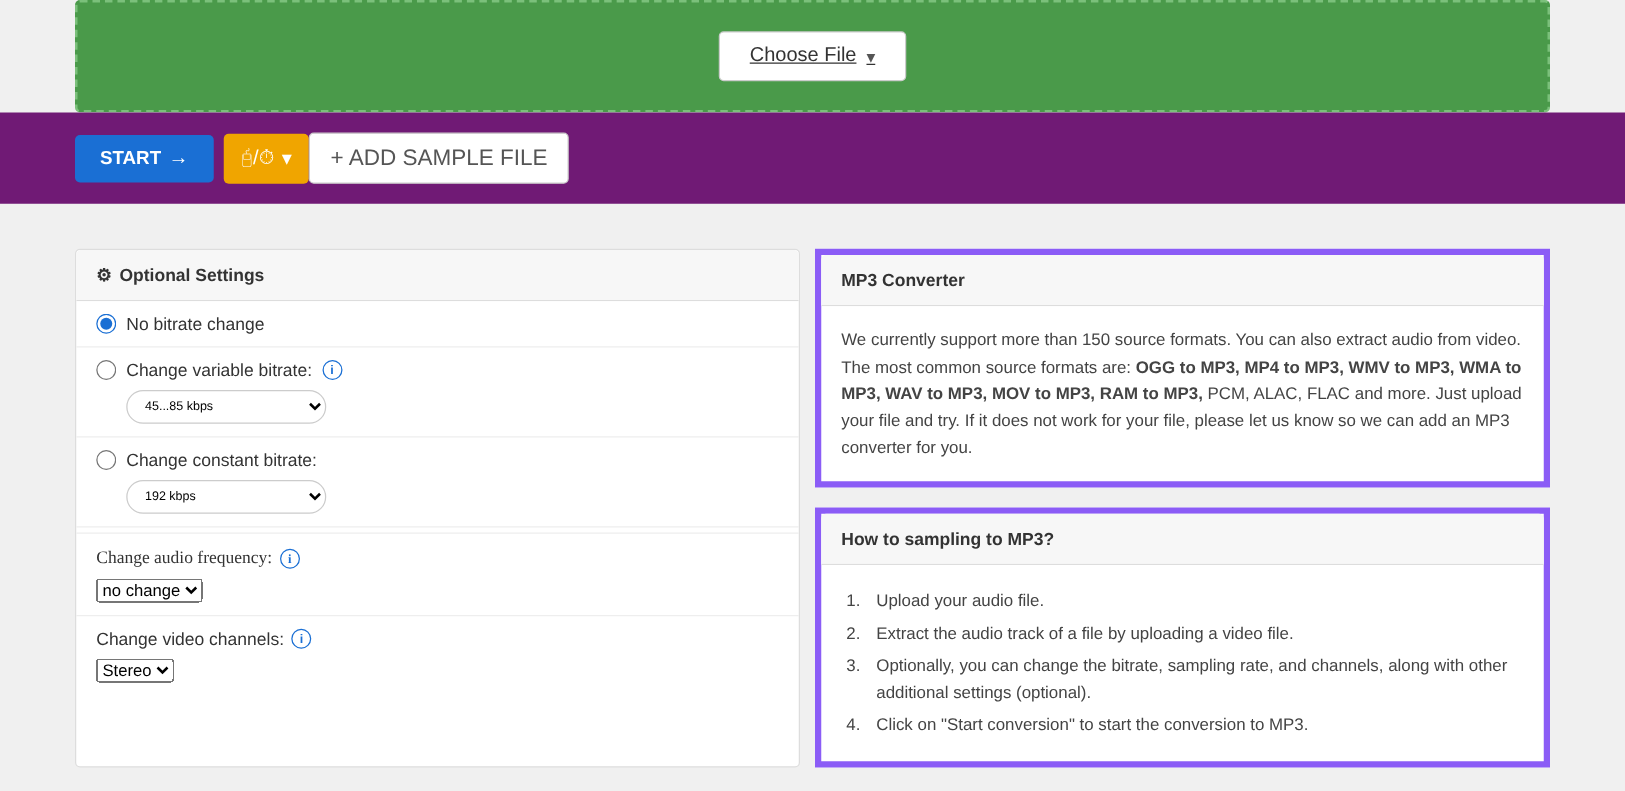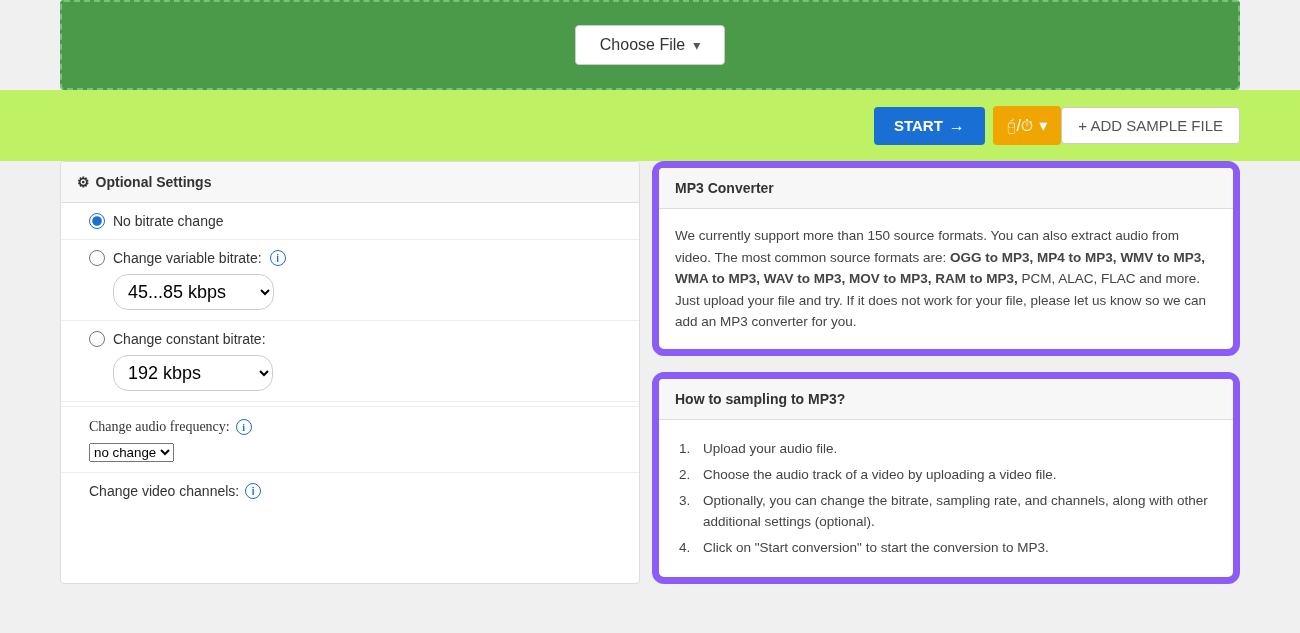--- a/index.html
+++ b/index.html
@@ -13,20 +13,21 @@
     .top-section {
       background: #4a9a4a;
       border: 2px dashed #7bc07b;
       margin: 0 60px;
       padding: 16px;
       display: flex;
       justify-content: center;
       align-items: center;
       min-height: 90px;
       border-radius: 4px;
+      text-decoration: underline;
     }
 
     .choose-file-btn {
       background: white;
       border: 1px solid #ccc;
       border-radius: 4px;
       padding: 10px 24px;
       font-size: 16px;
       cursor: pointer;
       display: flex;
@@ -36,23 +37,23 @@
     }
 
     .choose-file-btn .chevron {
       font-size: 14px;
       color: #555;
     }
 
     .toolbar {
       display: flex;
       align-items: center;
-      justify-content: flex-end;
+      justify-content: flex-start;
       padding: 16px 60px;
-      background: #bef264;
+      background: #701a75;
     }
 
     .toolbar-left {
       display: flex;
       gap: 8px;
       align-items: center;
     }
 
     .start-btn {
       background: #1a6fd4;
@@ -83,32 +84,33 @@
       display: flex;
       align-items: center;
       gap: 6px;
     }
 
     .add-sample-btn {
       background: white;
       border: 1px solid #ccc;
       border-radius: 4px;
       padding: 9px 16px;
-      font-size: 15px;
+      font-size: 18px;
       cursor: pointer;
       color: #555;
       display: flex;
       align-items: center;
       gap: 4px;
     }
 
     .main-content {
       display: flex;
       gap: 12px;
       padding: 0 60px 20px 60px;
+      margin-top: 36px;
     }
 
     .left-panel {
       flex: 1;
       background: white;
       border: 1px solid #ddd;
       border-radius: 4px;
       padding: 0;
       max-width: 580px;
     }
@@ -120,21 +122,21 @@
       font-size: 14px;
       font-weight: bold;
       color: #333;
       display: flex;
       align-items: center;
       gap: 6px;
       border-radius: 4px 4px 0 0;
     }
 
     .radio-item {
-      padding: 10px 28px;
+      padding: 10px 16px;
       border-bottom: 1px solid #eee;
     }
 
     .radio-item:last-child {
       border-bottom: none;
     }
 
     .radio-label {
       display: flex;
       align-items: center;
@@ -165,21 +167,21 @@
 
     .select-row {
       margin-top: 8px;
       margin-left: 24px;
     }
 
     .select-row select {
       border: 1px solid #ccc;
       border-radius: 15px;
       padding: 6px 10px;
-      font-size: 18px;
+      font-size: 10px;
       background: white;
       cursor: pointer;
       min-width: 160px;
     }
 
     .section-divider {
       border-top: 1px solid #eee;
       padding-top: 12px;
       margin-top: 4px;
     }
@@ -195,22 +197,22 @@
 
     .right-panel {
       flex: 1;
       display: flex;
       flex-direction: column;
       gap: 16px;
     }
 
     .info-card {
       background: white;
-      border: 7px solid #8b5cf6;
-      border-radius: 12px;
+      border: 5px solid #8b5cf6;
+      border-radius: 0;
     }
 
     .info-card-header {
       background: #f7f7f7;
       border-bottom: 1px solid #ddd;
       padding: 12px 16px;
       font-size: 14px;
       font-weight: bold;
       border-radius: 4px 4px 0 0;
     }
@@ -351,20 +353,26 @@
           <option>48000 Hz</option>
         </select>
       </div>
     </div>
 
     <div class="radio-item">
       <div class="section-label" style="padding:0;">
         <span>Change video channels:</span>
         <span class="info-icon">i</span>
       </div>
+      <div style="margin-top:8px;">
+        <select>
+          <option selected="">Stereo</option>
+          <option>Mono</option>
+        </select>
+      </div>
     </div>
   </div>
 
   <div class="right-panel">
 
     <div class="info-card">
       <div class="info-card-header">
         <span>MP3 Converter</span>
       </div>
       <div class="info-card-body">
@@ -379,21 +387,21 @@
         <span>How to sampling to MP3?</span>
       </div>
       <div class="info-card-body">
         <ol class="how-to-list">
           <li>
               <span class="num">1.</span>
               <span>Upload your audio file.</span>
             </li>
           <li>
               <span class="num">2.</span>
-              <span>Choose the audio track of a video by uploading a video file.</span>
+              <span>Extract the audio track of a file by uploading a video file.</span>
             </li>
           <li>
               <span class="num">3.</span>
               <span>Optionally, you can change the bitrate, sampling rate, and channels, along with other additional settings (optional).</span>
             </li>
           <li>
               <span class="num">4.</span>
               <span>Click on "Start conversion" to start the conversion to MP3.</span>
             </li>
         </ol>

